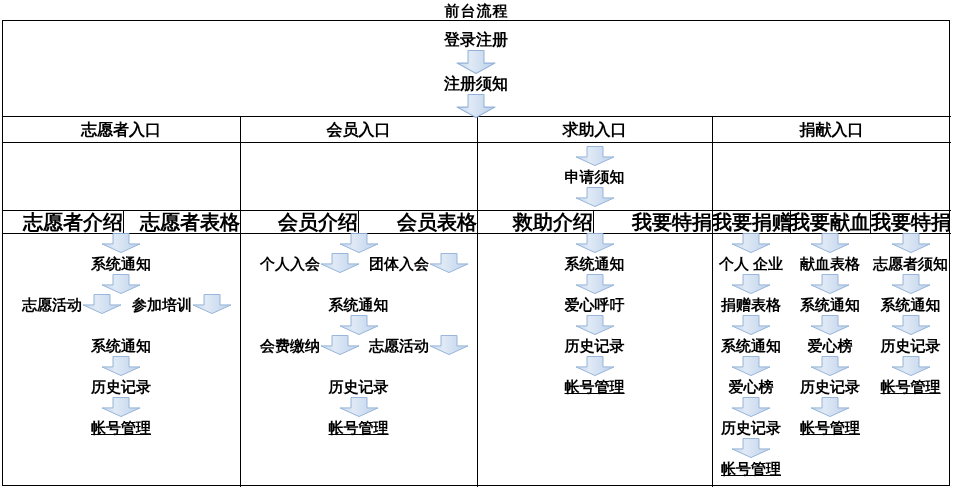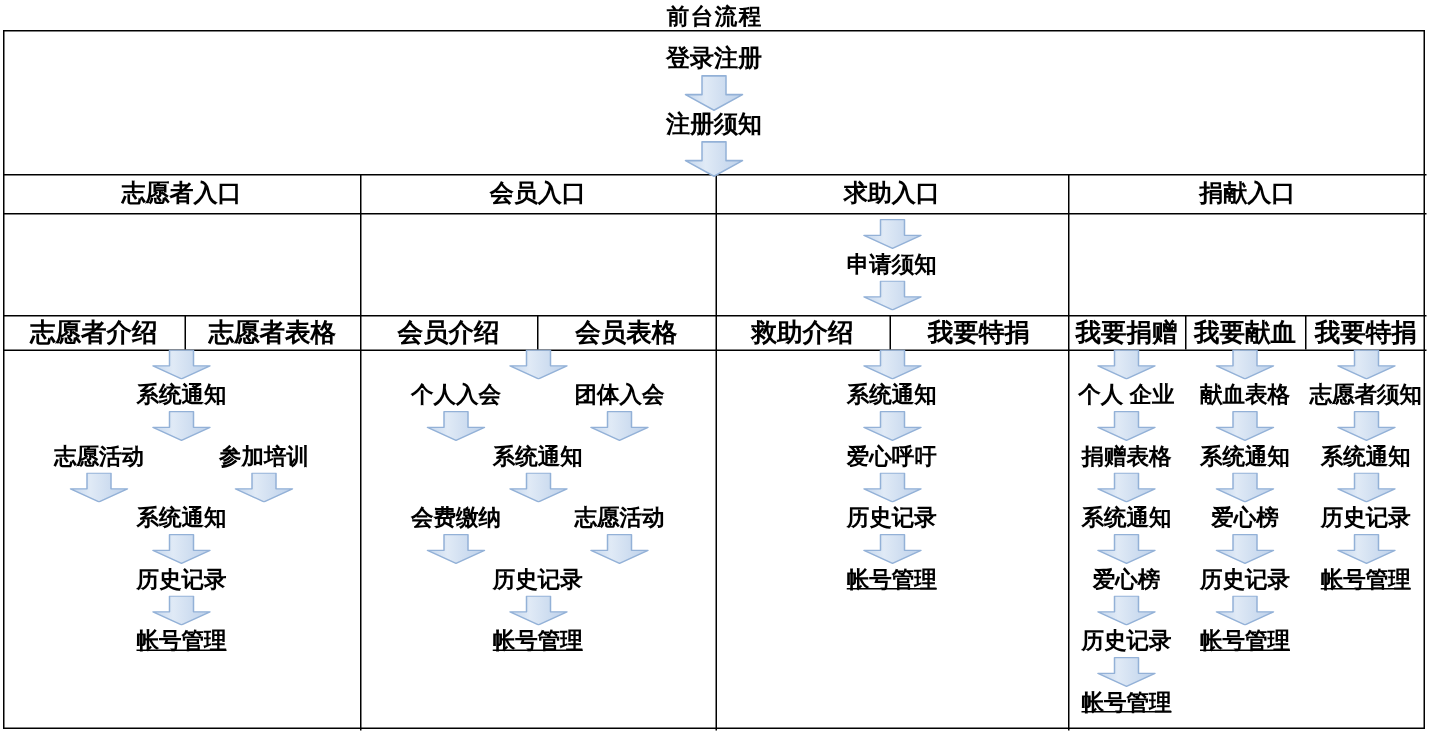--- a/index.html
+++ b/index.html
@@ -7,31 +7,31 @@
        font-family:"Liberation Sans","DejaVu Sans",sans-serif;color:#000;}
   .page{position:absolute;inset:0;}
   .title{position:absolute;top:2px;left:0;width:100%;text-align:center;
          font-size:15px;font-weight:bold;letter-spacing:1px;}
   .frame{position:absolute;left:2px;top:20px;width:948px;height:466px;
          border:1px solid #000;box-sizing:border-box;}
   .hline{position:absolute;left:2px;width:949px;height:1px;background:#000;}
   .vline{position:absolute;width:1px;background:#000;}
   .cell{position:absolute;text-align:center;font-weight:bold;white-space:nowrap;overflow:hidden;}
   .hcell{top:117px;height:25px;line-height:25px;font-size:16px;}
-  .tcell{top:211px;height:22px;line-height:22px;font-size:17px;}
+  .tcell{top:211px;height:22px;line-height:22px;font-size:20px;text-align:right;}
   .stack{position:absolute;display:flex;flex-direction:column;align-items:center;}
   .lbl{height:21px;line-height:21px;font-size:15px;font-weight:bold;
        text-align:center;white-space:nowrap;flex:0 0 auto;}
   .lbl.big{height:20px;line-height:20px;font-size:16px;}
   .u{text-decoration:underline;text-underline-offset:1px;}
   .arr{width:40px;height:20px;flex:0 0 auto;}
   .arr.big{height:24px;}
   .branch{display:flex;width:100%;justify-content:space-between;
           padding:0 20px;box-sizing:border-box;flex:0 0 auto;height:41px;}
-  .bstack{display:flex;flex-direction:column;align-items:center;width:88px;}
+  .bstack{display:flex;flex-direction:row;width:88px;}
   .intro{left:2px;top:20px;width:948px;padding-top:10px;}
   .notice{top:143px;padding-top:3px;}
   .flow{top:233px;}
 </style>
 </head>
 <body>
 
 <svg width="0" height="0" style="position:absolute" aria-hidden="true">
   <defs>
     <linearGradient id="ag" x1="0" y1="0" x2="1" y2="0">

